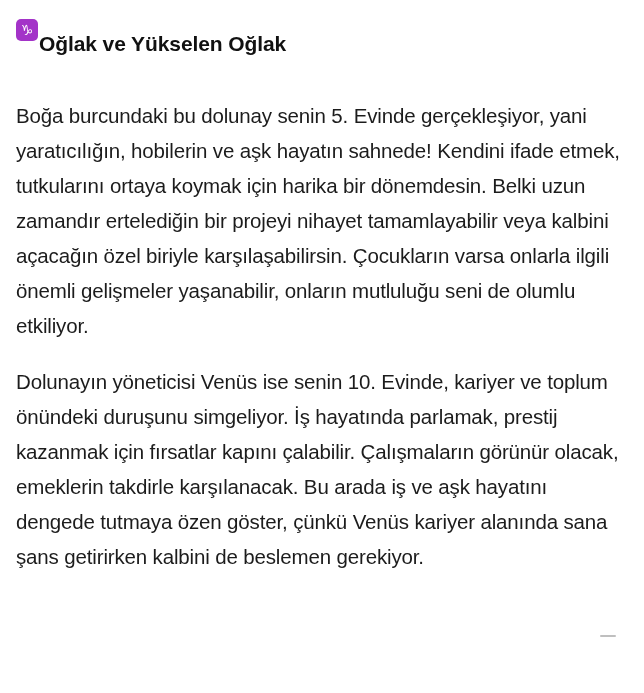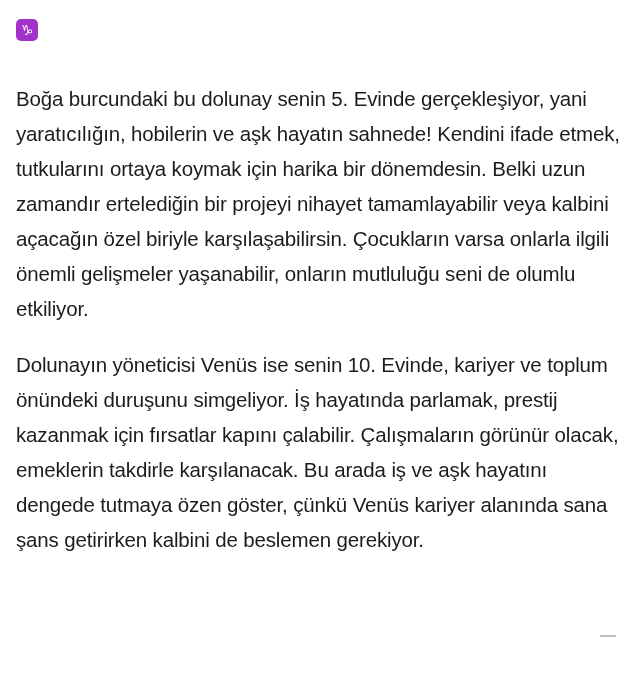--- a/index.html
+++ b/index.html
@@ -47,39 +47,40 @@
     line-height: 28px;
     letter-spacing: -0.1px;
     margin-left: 1px;
   }
   .body-block {
     font-size: 20.5px;
     line-height: 35px;
     color: #1c1c1c;
     letter-spacing: -0.15px;
   }
-  .para-1 { margin-top: 40px; }
+  .para-1 { margin-top: 26px; }
   .para-2 { margin-top: 13px; }
   .scroll-hint {
     position: absolute;
     right: 28px;
     bottom: 56px;
     width: 16px;
     height: 2px;
     background: #bfbfbf;
     border-radius: 1px;
   }
 </style>
 </head>
 <body>
 
 <div class="page">
 
   <div class="heading-row">
     <span class="zodiac-badge">♑</span>
+    <h1 class="heading-title">Oğlak ve Yükselen Oğlak</h1>
   </div>
 
   <p class="body-block para-1">Boğa burcundaki bu dolunay senin 5. Evinde gerçekleşiyor, yani yaratıcılığın, hobilerin ve aşk hayatın sahnede! Kendini ifade etmek, tutkularını ortaya koymak için harika bir dönemdesin. Belki uzun zamandır ertelediğin bir projeyi nihayet tamamlayabilir veya kalbini açacağın özel biriyle karşılaşabilirsin. Çocukların varsa onlarla ilgili önemli gelişmeler yaşanabilir, onların mutluluğu seni de olumlu etkiliyor.</p>
 
   <p class="body-block para-2">Dolunayın yöneticisi Venüs ise senin 10. Evinde, kariyer ve toplum önündeki duruşunu simgeliyor. İş hayatında parlamak, prestij kazanmak için fırsatlar kapını çalabilir. Çalışmaların görünür olacak, emeklerin takdirle karşılanacak. Bu arada iş ve aşk hayatını dengede tutmaya özen göster, çünkü Venüs kariyer alanında sana şans getirirken kalbini de beslemen gerekiyor.</p>
 
   <div class="scroll-hint"></div>
 
 </div>
 

